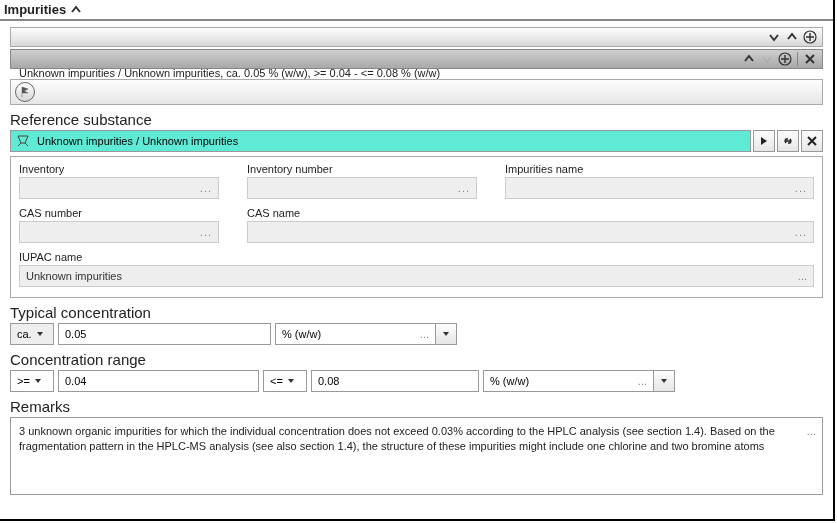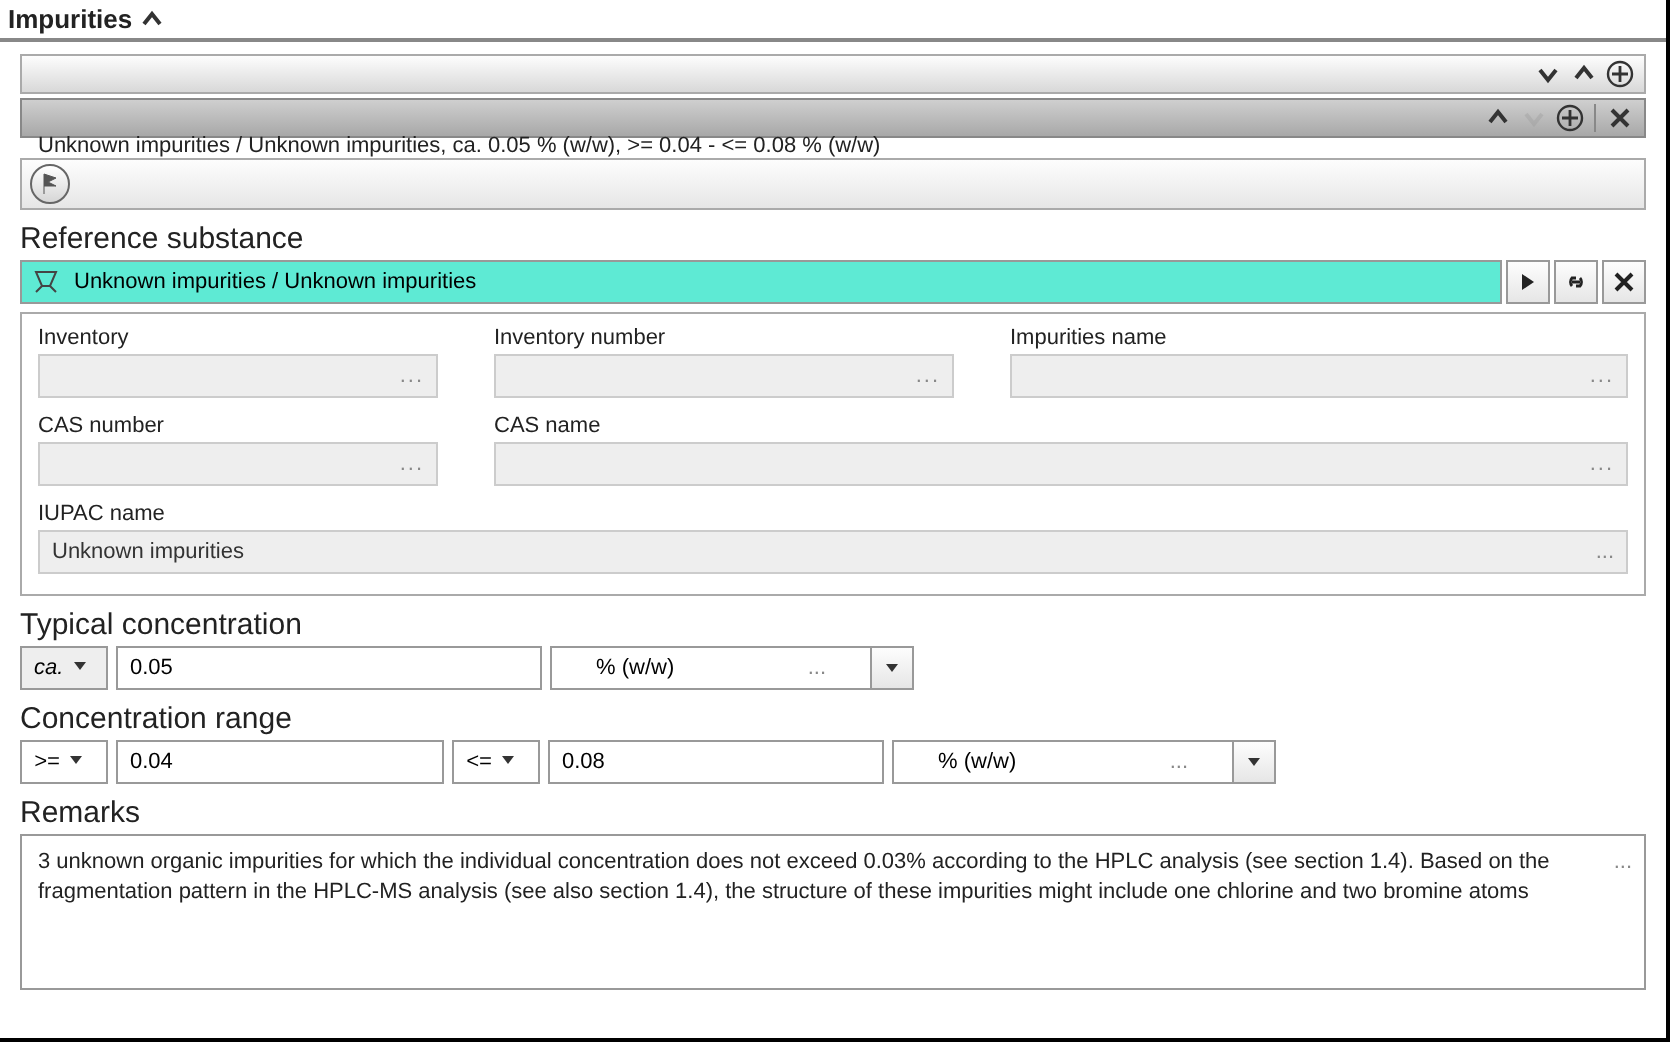--- a/index.html
+++ b/index.html
@@ -29,26 +29,26 @@
 .ref-icon { width: 16px; height: 16px; }
 .sq-btn { width: 22px; height: 22px; border: 1px solid #999; background: linear-gradient(#fdfdfd,#e6e6e6); display: inline-flex; align-items: center; justify-content: center; cursor: pointer; }
 
 .inv-box { border: 1px solid #aaa; padding: 6px 8px 10px 8px; margin-top: 4px; }
 .inv-grid { display: grid; grid-template-columns: 200px 230px 1fr; gap: 8px 28px; }
 .readonly { height: 22px; background: #eee; border: 1px solid #ccc; color: #666; padding: 2px 6px; display: flex; align-items: center; justify-content: flex-end; }
 .readonly .dots { letter-spacing: 1px; color: #888; }
 .iupac-val { height: 22px; background: #eee; border: 1px solid #ccc; color: #333; padding: 2px 6px; display: flex; align-items: center; justify-content: space-between; margin-top: 2px; }
 
 .row { display: flex; gap: 4px; align-items: stretch; margin-top: 2px; }
-.combo { height: 22px; border: 1px solid #999; background: #eee; display: flex; align-items: center; padding: 0 4px 0 6px; gap: 4px; font-style: italic; }
+.combo { height: 22px; border: 1px solid #999; background: #eee; display: flex; align-items: center; padding: 0 4px 0 6px; gap: 4px; }
 .combo.white { background: #fff; }
 .input { height: 22px; border: 1px solid #999; background: #fff; padding: 0 6px; display: flex; align-items: center; }
 .dd-btn { width: 22px; height: 22px; border: 1px solid #999; background: linear-gradient(#fdfdfd,#e6e6e6); display: inline-flex; align-items: center; justify-content: center; cursor: pointer; }
 .unit-combo { display: flex; }
-.unit-field { height: 22px; border: 1px solid #999; border-right: none; background: #fff; padding: 0 22px; display: flex; align-items: center; justify-content: space-between; width: 160px; gap: 38px; }
+.unit-field { height: 22px; border: 1px solid #999; border-right: none; background: #fff; padding: 0 6px; display: flex; align-items: center; justify-content: space-between; width: 160px; gap: 38px; }
 .remarks-box { border: 1px solid #999; background: #fff; padding: 6px 8px; min-height: 78px; color: #222; line-height: 1.35; position: relative; }
 .remarks-box .dots { position: absolute; right: 6px; top: 6px; color: #888; }
 .small-caret svg { width: 8px; height: 8px; }
 
 .col-label { color: #222; margin-bottom: 2px; }
 </style>
 </head>
 <body>
 
 <div class="root">
@@ -210,21 +210,21 @@
     </div>
 
     <div class="form-label">Concentration range</div>
     <div class="row">
       <div class="combo white" style="width:44px;">
         <span>&gt;=</span>
         <span class="small-caret"><svg viewBox="0 0 8 8">
               <path d="M1 2 L4 6 L7 2" fill="#333"></path>
             </svg></span>
       </div>
-      <div class="input" style="width:164px;">
+      <div class="input" style="width:201px;">
         <span>0.04</span>
       </div>
       <div class="combo white" style="width:44px;">
         <span>&lt;=</span>
         <span class="small-caret"><svg viewBox="0 0 8 8">
               <path d="M1 2 L4 6 L7 2" fill="#333"></path>
             </svg></span>
       </div>
       <div class="input" style="width:168px;">
         <span>0.08</span>

